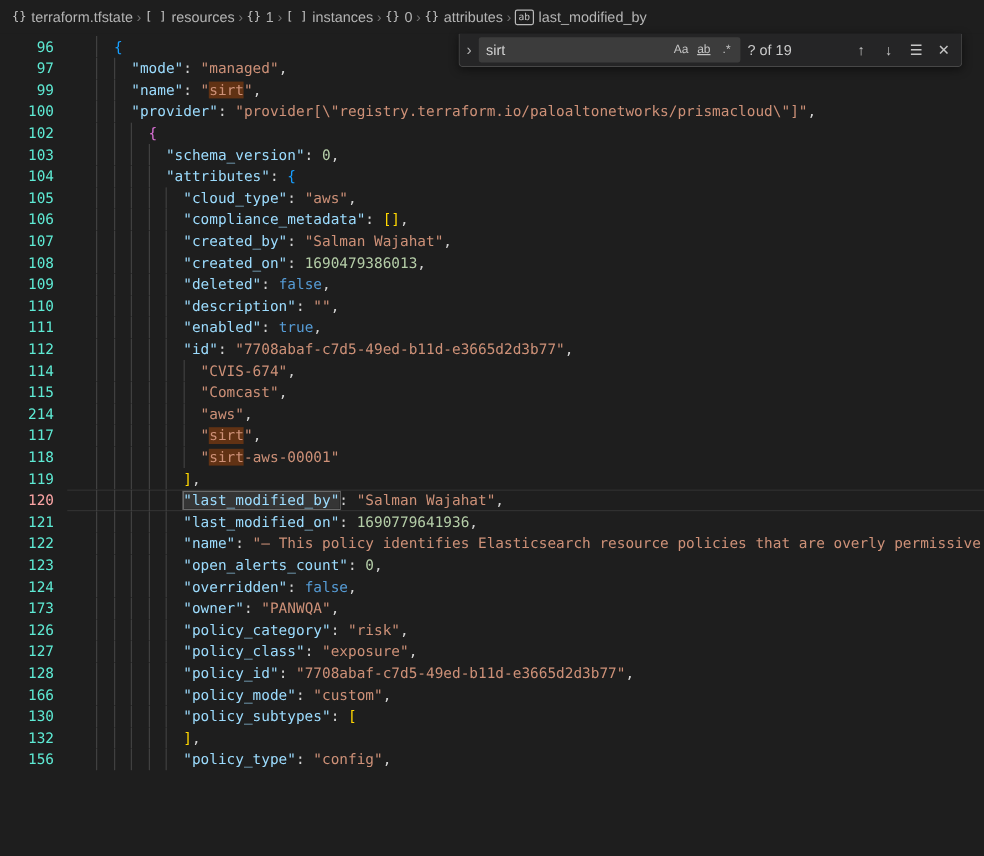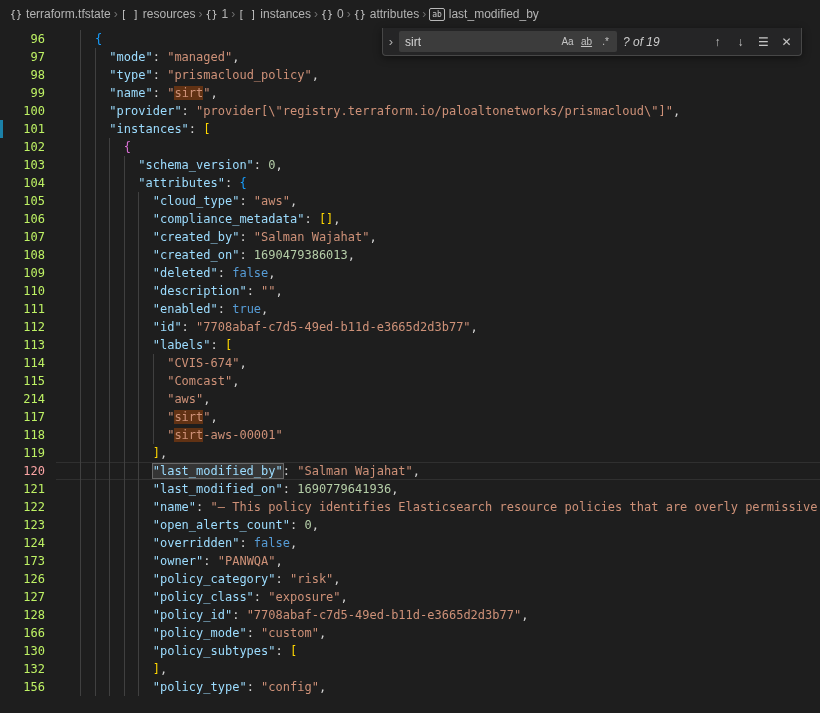--- a/index.html
+++ b/index.html
@@ -25,21 +25,21 @@
   .bc-label{color:#b4b4b4;}
   
   .editor{
     position:absolute;top:28px;left:0;right:0;bottom:0;
     padding-top:2px;overflow:hidden;
     font-family:"DejaVu Sans Mono",monospace;font-size:12px;
   }
   .line{position:relative;height:18px;line-height:18px;}
   .num{
     position:absolute;left:0;top:0;width:45px;text-align:right;
-    color:#bef264;user-select:none;cursor:pointer;
+    color:#5eead4;user-select:none;cursor:pointer;
   }
   .num-cur{color:#fca5a5;}
   .gutter-mark{position:absolute;left:0;top:0;bottom:0;width:3px;background:#1b81a8;}
   .content{
     position:absolute;left:66px;right:0;top:0;bottom:0;
     white-space:pre;overflow:hidden;color:#d4d4d4;
   }
   .guide{position:absolute;top:0;bottom:0;width:1px;background:#404040;}
   .code{position:relative;}
   .k{color:#9cdcfe;}
@@ -75,21 +75,21 @@
   }
   .find-input{
     flex:1;min-width:0;background:transparent;border:none;outline:none;
     color:#d4d4d4;font-family:"Liberation Sans",sans-serif;font-size:12px;padding:0;
   }
   .find-opt{
     width:19px;text-align:center;color:#c5c5c5;font-size:10px;cursor:pointer;
     border-radius:2px;line-height:17px;flex:none;
   }
   .find-opt.ww{text-decoration:underline;}
-  .find-count{color:#cccccc;margin:0 6px;white-space:nowrap;font-style:italic;}
+  .find-count{color:#cccccc;margin:0 6px;white-space:nowrap;}
   .find-spacer{flex:1;}
   .find-btn{
     width:21px;height:20px;display:flex;align-items:center;justify-content:center;
     color:#c5c5c5;cursor:pointer;border-radius:3px;margin-left:2px;font-size:12px;flex:none;
   }
 </style>
 </head>
 <body>
 
 <div class="breadcrumbs">
@@ -149,37 +149,28 @@
   <div>
       <div class="line">
         <div class="num">96</div>
         <div class="content"><div class="guide" style="left: 14.45px;"></div><span class="code">    <span class="bb">{</span></span></div>
       </div>
       <div class="line">
         <div class="num">97</div>
         <div class="content"><div class="guide" style="left: 14.45px;"></div><div class="guide" style="left: 28.9px;"></div><span class="code">      <span class="k">"mode"</span><span class="p">: </span><span class="s">"managed"</span><span class="p">,</span></span></div>
       </div>
       <div class="line">
-        <div class="num">98</div>
-        <div class="content"><div class="guide" style="left: 14.45px;"></div><div class="guide" style="left: 28.9px;"></div><span class="code">      <span class="k">"type"</span><span class="p">: </span><span class="s">"prismacloud_policy"</span><span class="p">,</span></span></div>
-      </div>
-      <div class="line">
         <div class="num">99</div>
         <div class="content"><div class="guide" style="left: 14.45px;"></div><div class="guide" style="left: 28.9px;"></div><span class="code">      <span class="k">"name"</span><span class="p">: </span><span class="s">"</span><span class="s fm">sirt</span><span class="s">"</span><span class="p">,</span></span></div>
       </div>
       <div class="line">
         <div class="num">100</div>
         <div class="content"><div class="guide" style="left: 14.45px;"></div><div class="guide" style="left: 28.9px;"></div><span class="code">      <span class="k">"provider"</span><span class="p">: </span><span class="s">"provider[\"registry.terraform.io/paloaltonetworks/prismacloud\"]"</span><span class="p">,</span></span></div>
       </div>
       <div class="line">
-        <div class="gutter-mark"></div>
-        <div class="num">101</div>
-        <div class="content"><div class="guide" style="left: 14.45px;"></div><div class="guide" style="left: 28.9px;"></div><span class="code">      <span class="k">"instances"</span><span class="p">: </span><span class="bg">[</span></span></div>
-      </div>
-      <div class="line">
         <div class="num">102</div>
         <div class="content"><div class="guide" style="left: 14.45px;"></div><div class="guide" style="left: 28.9px;"></div><div class="guide" style="left: 43.35px;"></div><span class="code">        <span class="bp">{</span></span></div>
       </div>
       <div class="line">
         <div class="num">103</div>
         <div class="content"><div class="guide" style="left: 14.45px;"></div><div class="guide" style="left: 28.9px;"></div><div class="guide" style="left: 43.35px;"></div><div class="guide" style="left: 57.8px;"></div><span class="code">          <span class="k">"schema_version"</span><span class="p">: </span><span class="nu">0</span><span class="p">,</span></span></div>
       </div>
       <div class="line">
         <div class="num">104</div>
         <div class="content"><div class="guide" style="left: 14.45px;"></div><div class="guide" style="left: 28.9px;"></div><div class="guide" style="left: 43.35px;"></div><div class="guide" style="left: 57.8px;"></div><span class="code">          <span class="k">"attributes"</span><span class="p">: </span><span class="bb">{</span></span></div>
@@ -208,24 +199,20 @@
         <div class="num">110</div>
         <div class="content"><div class="guide" style="left: 14.45px;"></div><div class="guide" style="left: 28.9px;"></div><div class="guide" style="left: 43.35px;"></div><div class="guide" style="left: 57.8px;"></div><div class="guide" style="left: 72.25px;"></div><span class="code">            <span class="k">"description"</span><span class="p">: </span><span class="s">""</span><span class="p">,</span></span></div>
       </div>
       <div class="line">
         <div class="num">111</div>
         <div class="content"><div class="guide" style="left: 14.45px;"></div><div class="guide" style="left: 28.9px;"></div><div class="guide" style="left: 43.35px;"></div><div class="guide" style="left: 57.8px;"></div><div class="guide" style="left: 72.25px;"></div><span class="code">            <span class="k">"enabled"</span><span class="p">: </span><span class="bo">true</span><span class="p">,</span></span></div>
       </div>
       <div class="line">
         <div class="num">112</div>
         <div class="content"><div class="guide" style="left: 14.45px;"></div><div class="guide" style="left: 28.9px;"></div><div class="guide" style="left: 43.35px;"></div><div class="guide" style="left: 57.8px;"></div><div class="guide" style="left: 72.25px;"></div><span class="code">            <span class="k">"id"</span><span class="p">: </span><span class="s">"7708abaf-c7d5-49ed-b11d-e3665d2d3b77"</span><span class="p">,</span></span></div>
-      </div>
-      <div class="line">
-        <div class="num">113</div>
-        <div class="content"><div class="guide" style="left: 14.45px;"></div><div class="guide" style="left: 28.9px;"></div><div class="guide" style="left: 43.35px;"></div><div class="guide" style="left: 57.8px;"></div><div class="guide" style="left: 72.25px;"></div><span class="code">            <span class="k">"labels"</span><span class="p">: </span><span class="bg">[</span></span></div>
       </div>
       <div class="line">
         <div class="num">114</div>
         <div class="content"><div class="guide" style="left: 14.45px;"></div><div class="guide" style="left: 28.9px;"></div><div class="guide" style="left: 43.35px;"></div><div class="guide" style="left: 57.8px;"></div><div class="guide" style="left: 72.25px;"></div><div class="guide" style="left: 86.7px;"></div><span class="code">              <span class="s">"CVIS-674"</span><span class="p">,</span></span></div>
       </div>
       <div class="line">
         <div class="num">115</div>
         <div class="content"><div class="guide" style="left: 14.45px;"></div><div class="guide" style="left: 28.9px;"></div><div class="guide" style="left: 43.35px;"></div><div class="guide" style="left: 57.8px;"></div><div class="guide" style="left: 72.25px;"></div><div class="guide" style="left: 86.7px;"></div><span class="code">              <span class="s">"Comcast"</span><span class="p">,</span></span></div>
       </div>
       <div class="line">

